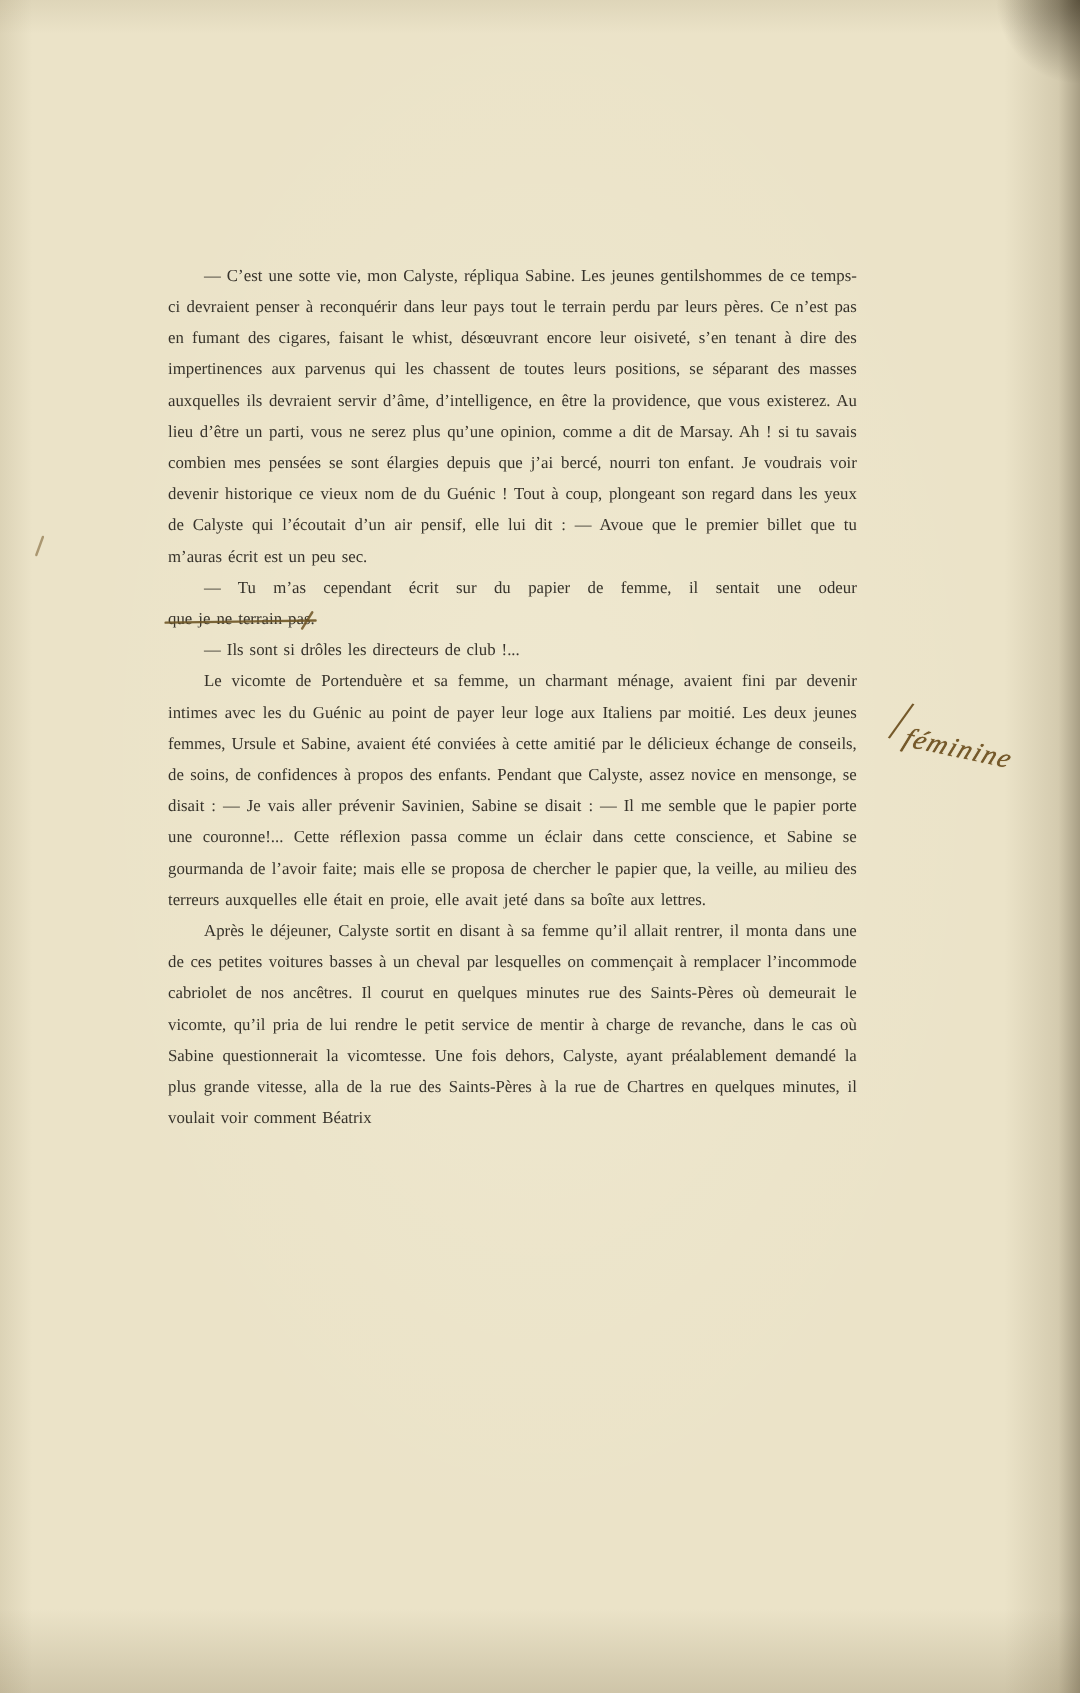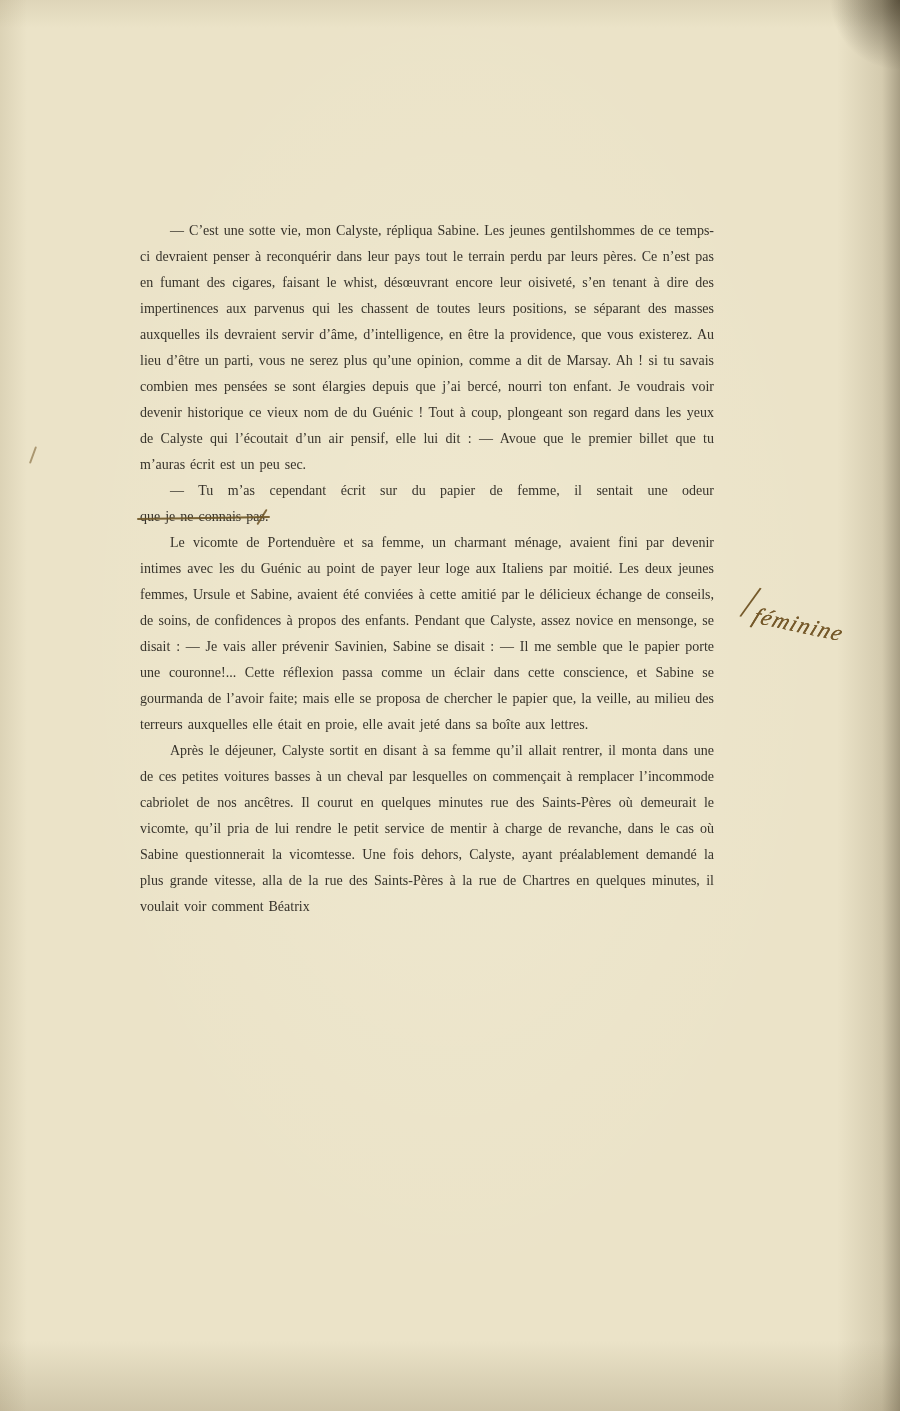--- a/index.html
+++ b/index.html
@@ -135,21 +135,22 @@
 </head>
 <body>
 
 <div class="page">
 
   <div class="page-shading"></div>
 
 
   <div class="text-block">
     <p>— C’est une sotte vie, mon Calyste, répliqua Sabine. Les jeunes gentilshommes de ce temps-ci devraient penser à reconquérir dans leur pays tout le terrain perdu par leurs pères. Ce n’est pas en fumant des cigares, faisant le whist, désœuvrant encore leur oisiveté, s’en tenant à dire des impertinences aux parvenus qui les chassent de toutes leurs positions, se séparant des masses auxquelles ils devraient servir d’âme, d’intelligence, en être la providence, que vous existerez. Au lieu d’être un parti, vous ne serez plus qu’une opinion, comme a dit de Marsay. Ah ! si tu savais combien mes pensées se sont élargies depuis que j’ai bercé, nourri ton enfant. Je voudrais voir devenir historique ce vieux nom de du Guénic ! Tout à coup, plongeant son regard dans les yeux de Calyste qui l’écoutait d’un air pensif, elle lui dit : — Avoue que le premier billet que tu m’auras écrit est un peu sec.</p>
-    <p><span>— Tu m’as cependant écrit sur du papier de femme, il sentait une odeur </span><span class="struck">que je ne connais pas</span><span>.</span></p>
+    <p><span>— Tu m’as cependant écrit sur du papier de femme, il sentait une odeur </span><span class="struck">que je ne terrain pas</span><span>.</span></p>
+    <p>— Ils sont si drôles les directeurs de club !...</p>
     <p>Le vicomte de Portenduère et sa femme, un charmant ménage, avaient fini par devenir intimes avec les du Guénic au point de payer leur loge aux Italiens par moitié. Les deux jeunes femmes, Ursule et Sabine, avaient été conviées à cette amitié par le délicieux échange de conseils, de soins, de confidences à propos des enfants. Pendant que Calyste, assez novice en mensonge, se disait : — Je vais aller prévenir Savinien, Sabine se disait : — Il me semble que le papier porte une couronne!... Cette réflexion passa comme un éclair dans cette conscience, et Sabine se gourmanda de l’avoir faite; mais elle se proposa de chercher le papier que, la veille, au milieu des terreurs auxquelles elle était en proie, elle avait jeté dans sa boîte aux lettres.</p>
     <p>Après le déjeuner, Calyste sortit en disant à sa femme qu’il allait rentrer, il monta dans une de ces petites voitures basses à un cheval par lesquelles on commençait à remplacer l’incommode cabriolet de nos ancêtres. Il courut en quelques minutes rue des Saints-Pères où demeurait le vicomte, qu’il pria de lui rendre le petit service de mentir à charge de revanche, dans le cas où Sabine questionnerait la vicomtesse. Une fois dehors, Calyste, ayant préalablement demandé la plus grande vitesse, alla de la rue des Saints-Pères à la rue de Chartres en quelques minutes, il voulait voir comment Béatrix</p>
   </div>
 
   <div class="margin-note">
     <span class="note-slash">/</span><span class="note-word">féminine</span>
   </div>
 
   <div class="ink-mark"></div>
 

